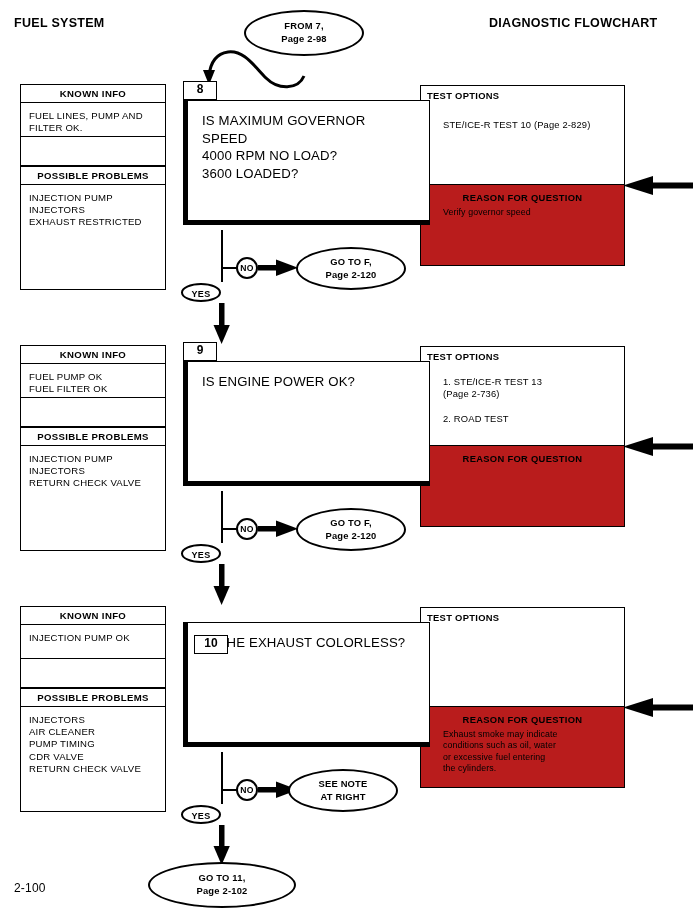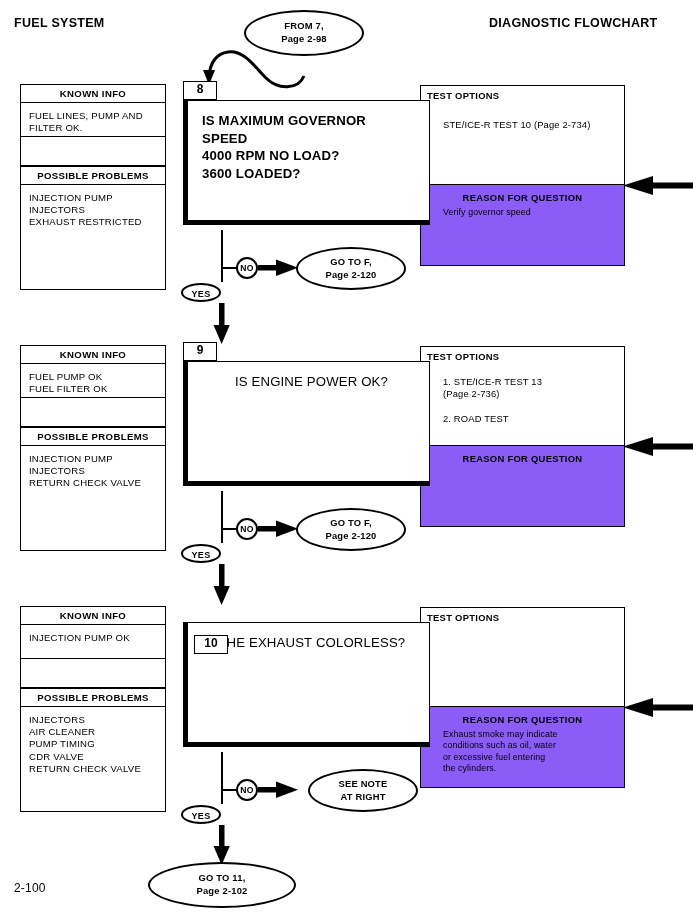--- a/index.html
+++ b/index.html
@@ -54,21 +54,21 @@
   
   .opt-box{border:1.3px solid #000;background:#fff;z-index:3;}
   .opt-hdr{
     font-size:9.4px;font-weight:bold;letter-spacing:.3px;
     padding:4px 0 0 6px;
   }
   .opt-body{
     font-size:9.4px;line-height:12.4px;letter-spacing:.15px;
     padding:0 6px 0 22px;white-space:pre-line;
   }
-  .reason-box{border:1.3px solid #000;border-top:none;background:#8b5cf6;z-index:3;}
+  .reason-box{border:1.3px solid #000;border-top:none;background:#b91c1c;z-index:3;}
   .reason-hdr{
     text-align:center;font-size:9.4px;font-weight:bold;letter-spacing:.3px;
     padding:7px 0 4px 0;
   }
   .reason-body{
     font-size:8.8px;line-height:11.4px;letter-spacing:.1px;
     padding:0 8px 0 22px;white-space:pre-line;
   }
 
   
@@ -124,30 +124,30 @@
 </div>
 <div class="abs info-box" style="left:20px;top:137px;width:146px;height:29px;border-top:none;"></div>
 <div class="abs info-box" style="left:20px;top:166px;width:146px;height:124px;border-top:none;">
   <div class="info-hdr" style="border-top:1.3px solid #000;">POSSIBLE PROBLEMS</div>
   <div class="info-body">INJECTION PUMP
 INJECTORS
 EXHAUST RESTRICTED</div>
 </div>
 
 <div class="abs step-tab" style="left:183px;top:81px;width:34px;height:19px;">8</div>
-<div class="abs q-box" style="left:183px;top:100px;width:247px;height:125px;font-weight:bold;">
+<div class="abs q-box" style="left:183px;top:100px;width:247px;height:125px;">
   <div class="q-text">IS MAXIMUM GOVERNOR
 SPEED
 4000 RPM NO LOAD?
 3600 LOADED?</div>
 </div>
 
 <div class="abs opt-box" style="left:420px;top:85px;width:205px;height:100px;">
   <div class="opt-hdr">TEST OPTIONS</div>
-  <div class="opt-body" style="padding-top:18px;">STE/ICE-R TEST 10 (Page 2-734)</div>
+  <div class="opt-body" style="padding-top:18px;">STE/ICE-R TEST 10 (Page 2-829)</div>
 </div>
 <div class="abs reason-box" style="left:420px;top:185px;width:205px;height:81px;">
   <div class="reason-hdr">REASON FOR QUESTION</div>
   <div class="reason-body">Verify governor speed</div>
 </div>
 <svg class="abs" style="left:623px;top:176px;width:70px;height:20px;" viewBox="0 0 70 20">
   <rect x="26" y="6.5" width="44" height="6" fill="#000"></rect>
   <polygon points="0,9.5 30,0 30,19" fill="#000"></polygon>
 </svg>
 
@@ -173,21 +173,21 @@
 </div>
 <div class="abs info-box" style="left:20px;top:398px;width:146px;height:29px;border-top:none;"></div>
 <div class="abs info-box" style="left:20px;top:427px;width:146px;height:124px;border-top:none;">
   <div class="info-hdr" style="border-top:1.3px solid #000;">POSSIBLE PROBLEMS</div>
   <div class="info-body">INJECTION PUMP
 INJECTORS
 RETURN CHECK VALVE</div>
 </div>
 
 <div class="abs step-tab" style="left:183px;top:342px;width:34px;height:19px;">9</div>
-<div class="abs q-box" style="left:183px;top:361px;width:247px;height:125px;text-align:center;">
+<div class="abs q-box" style="left:183px;top:361px;width:247px;height:125px;">
   <div class="q-text">IS ENGINE POWER OK?</div>
 </div>
 
 <div class="abs opt-box" style="left:420px;top:346px;width:205px;height:100px;">
   <div class="opt-hdr">TEST OPTIONS</div>
   <div class="opt-body" style="padding-top:14px;">1. STE/ICE-R TEST 13
 (Page 2-736)
 
 2. ROAD TEST</div>
 </div>
@@ -248,21 +248,21 @@
   <polygon points="0,9.5 30,0 30,19" fill="#000"></polygon>
 </svg>
 
 <div class="abs vline" style="left:221px;top:752px;width:2.4px;height:52px;"></div>
 <div class="abs hline" style="left:221px;top:789px;width:27px;height:2.4px;"></div>
 <div class="abs no-circle" style="left:236px;top:779px;">NO</div>
 <svg class="abs" style="left:258px;top:781px;width:42px;height:18px;" viewBox="0 0 42 18">
   <rect x="0" y="6" width="24" height="5.5" fill="#000"></rect>
   <polygon points="40,8.8 18,0.5 18,17" fill="#000"></polygon>
 </svg>
-<div class="abs goto-oval" style="left:308px;top:769px;width:110px;height:43px;">SEE NOTE
+<div class="abs goto-oval" style="left:288px;top:769px;width:110px;height:43px;">SEE NOTE
 AT RIGHT</div>
 <div class="abs yes-oval" style="left:181px;top:805px;">YES</div>
 <svg class="abs" style="left:212px;top:825px;width:20px;height:42px;" viewBox="0 0 20 42">
   <rect x="7" y="0" width="5.5" height="26" fill="#000"></rect>
   <polygon points="9.6,40 1.5,21 17.8,21" fill="#000"></polygon>
 </svg>
 
 <div class="abs goto-oval" style="left:148px;top:862px;width:148px;height:46px;">GO TO 11,
 Page 2-102</div>
 

